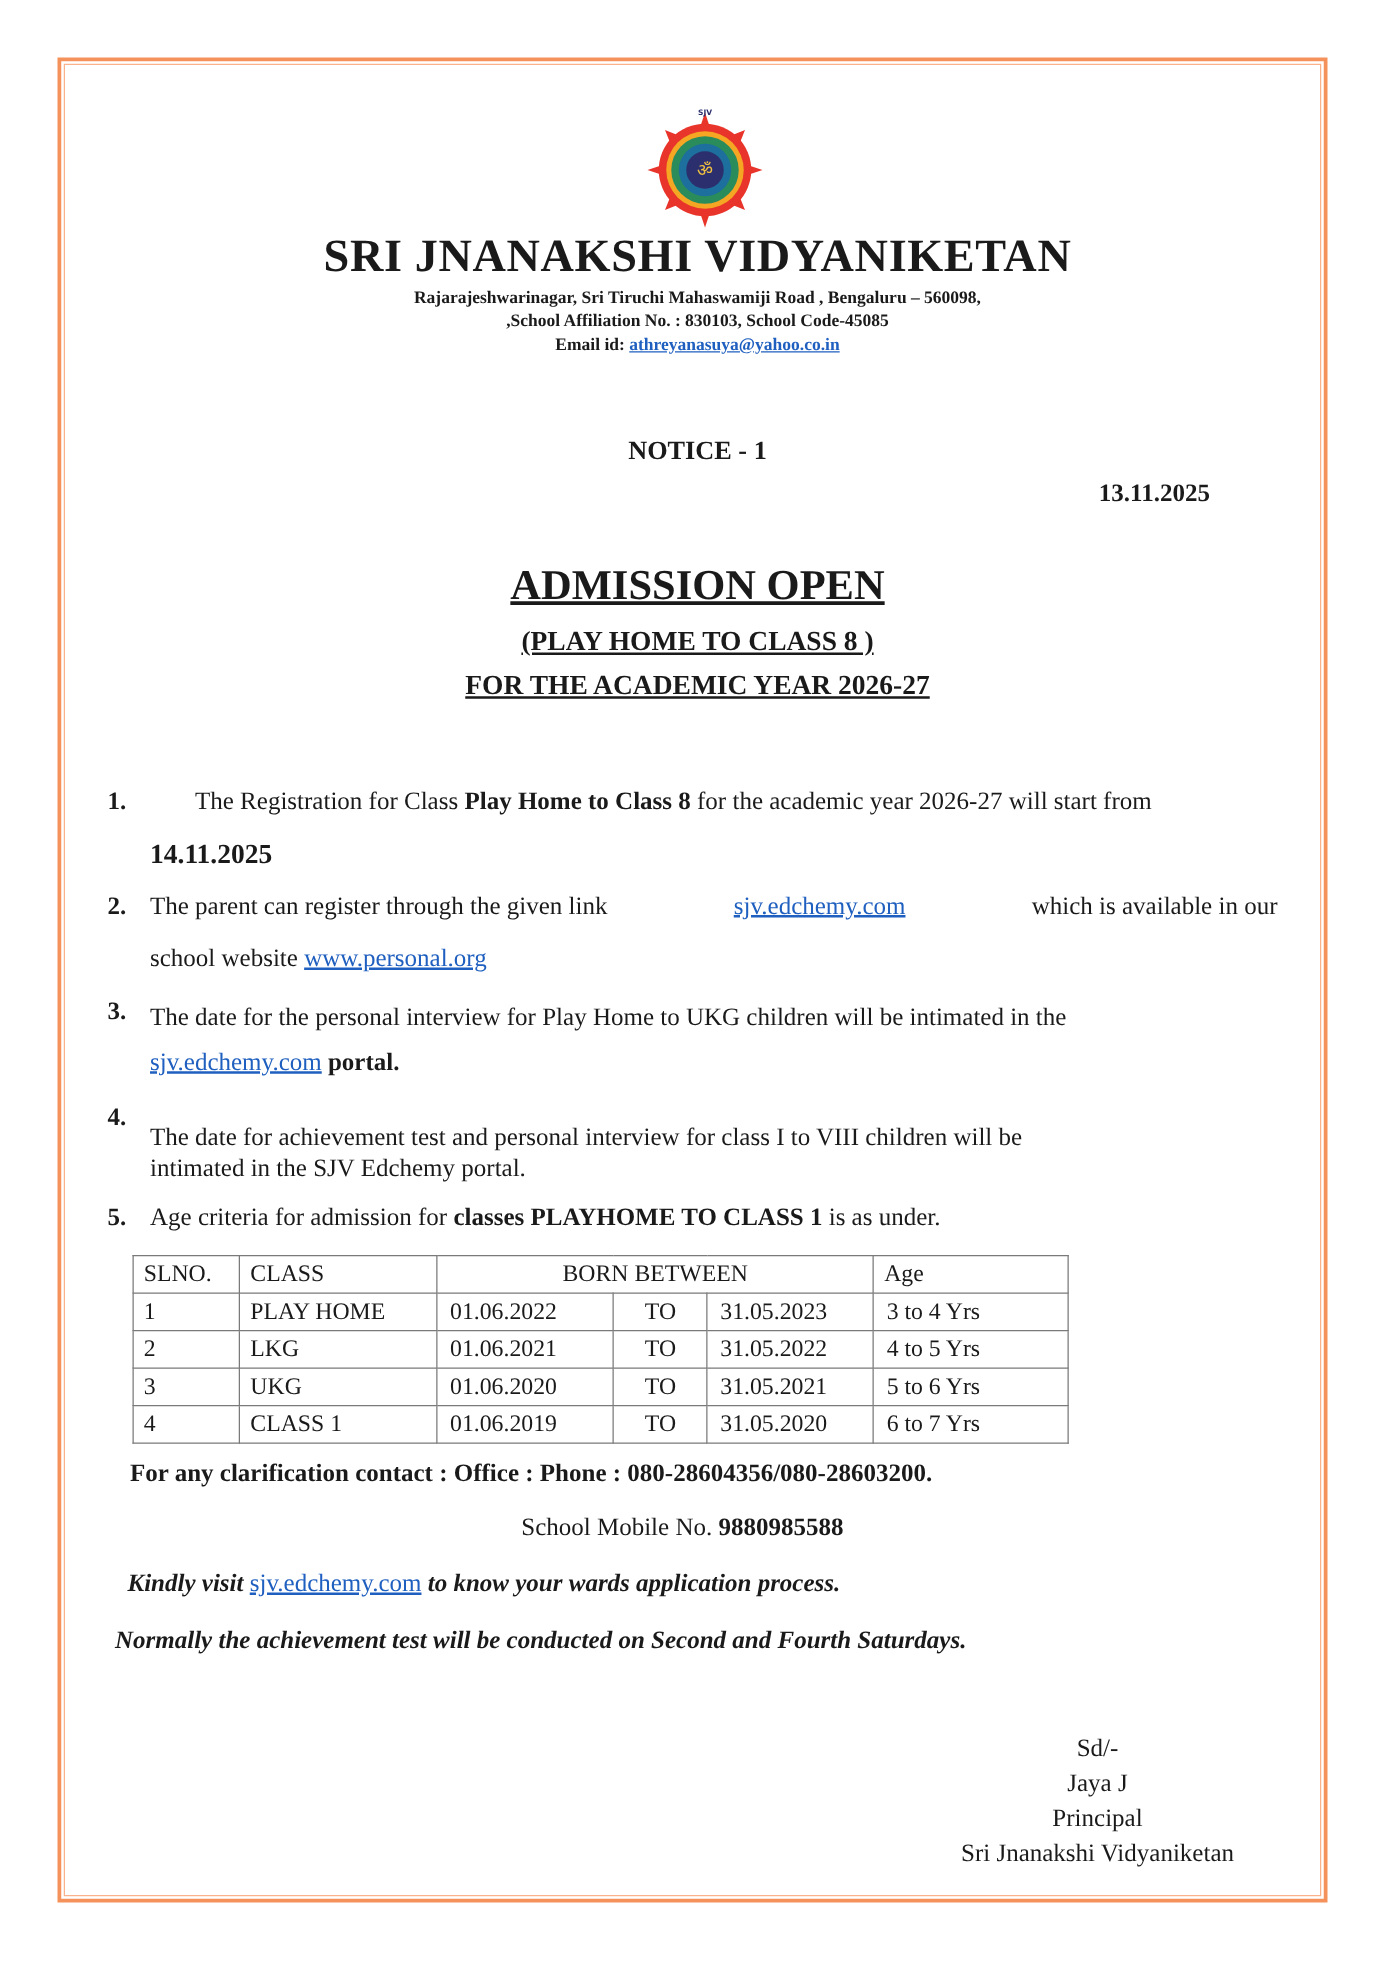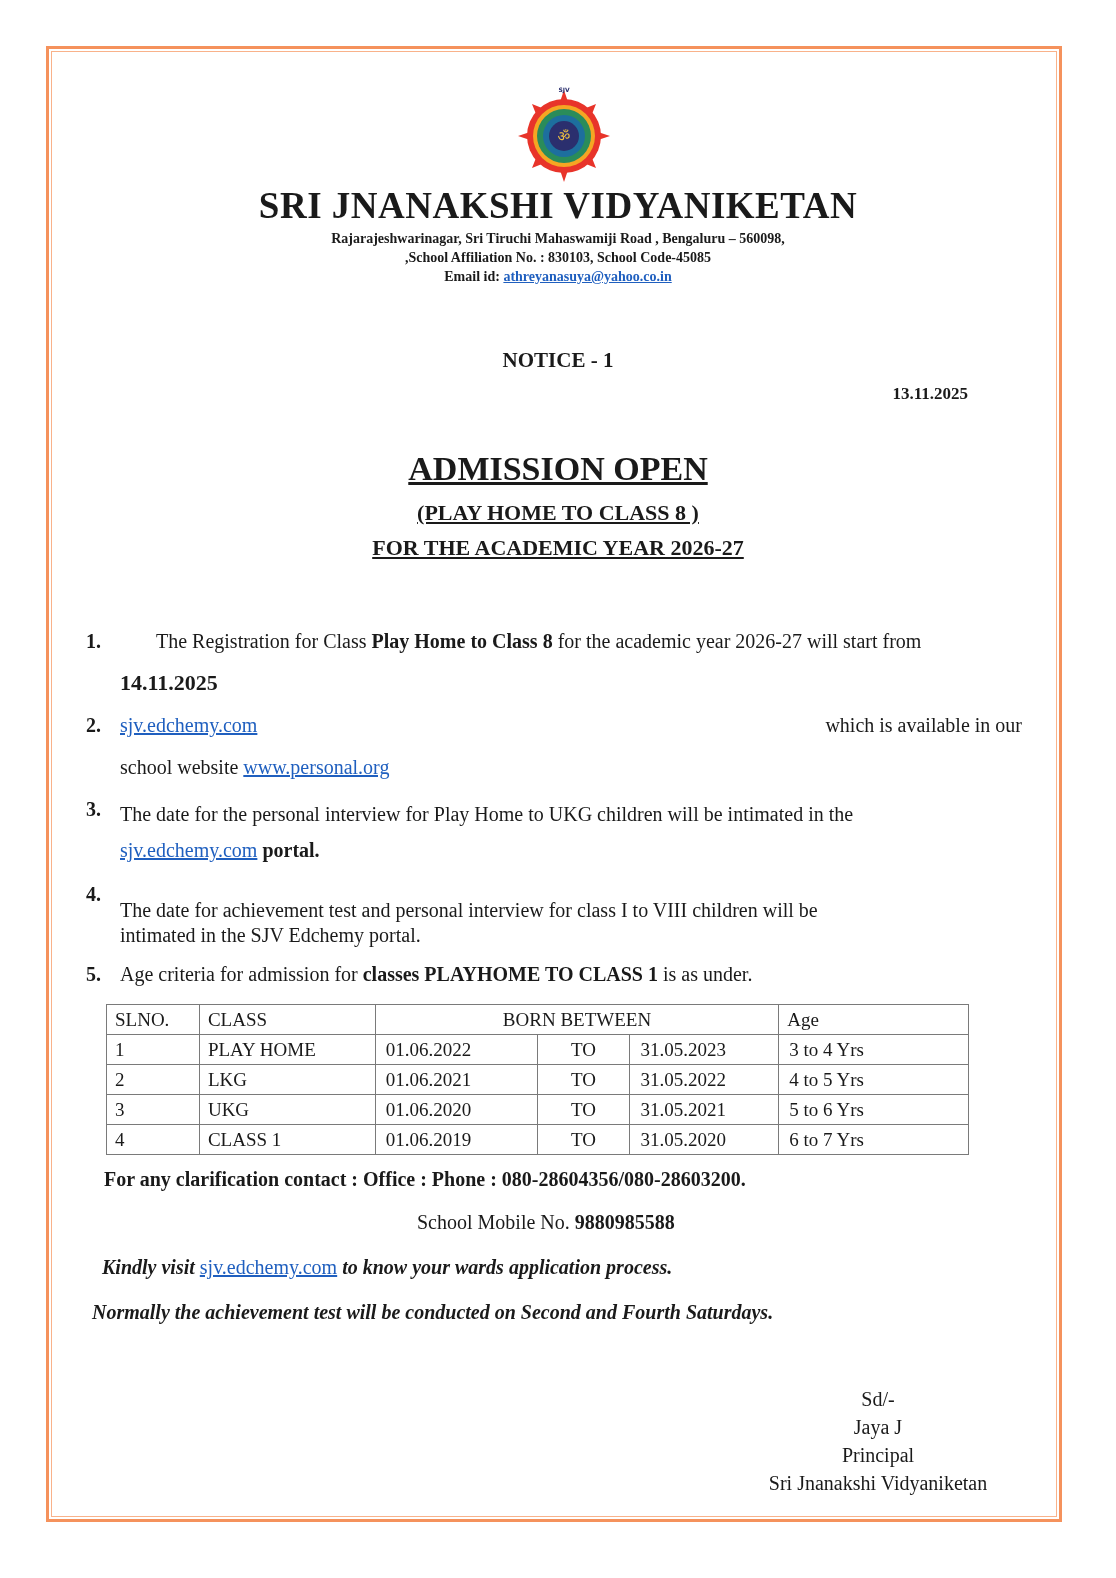--- a/index.html
+++ b/index.html
@@ -10,29 +10,29 @@
   .border-inner { position:absolute; left:51px; top:51px; width:1006px; height:1466px;
                   border:1.5px solid #f9b28a; box-sizing:border-box; }
   .abs { position:absolute; white-space:nowrap; }
   .center { text-align:center; left:0; width:1116px; }
   .logo { position:absolute; left:505px; top:84px; width:118px; height:104px; }
   .school-name { top:184px; font-size:37px; font-weight:bold; font-family:"Liberation Serif", serif; letter-spacing:0.5px; }
   .addr { font-size:14px; font-weight:bold; font-family:"Liberation Serif", serif; }
   .addr1 { top:231px; } .addr2 { top:250px; } .addr3 { top:269px; }
   a, .link { color:#1f5fbf; text-decoration:underline; }
   .notice { top:348px; font-size:21px; font-weight:bold; font-family:"Liberation Serif", serif; }
-  .date { top:384px; right:148px; font-size:17px; font-weight:bold; font-family:"Liberation Serif", serif; }
+  .date { top:384px; right:148px; font-size:20px; font-weight:bold; font-family:"Liberation Serif", serif; }
   .admission { top:450px; font-size:34px; font-weight:bold; font-family:"Liberation Serif", serif; text-decoration:underline; }
   .sub1 { top:500px; font-size:22px; font-weight:bold; font-family:"Liberation Serif", serif; text-decoration:underline; }
   .sub2 { top:535px; font-size:22px; font-weight:bold; font-family:"Liberation Serif", serif; text-decoration:underline; }
   .item { position:absolute; left:86px; width:940px; font-family:"Liberation Serif", serif; font-size:20px; }
   .item .num { position:absolute; left:0; font-weight:bold; }
   .item .line { position:absolute; left:34px; white-space:nowrap; }
   .b { font-weight:bold; }
-  table.age { position:absolute; left:106px; top:1004px; width:863px; border-collapse:collapse;
+  table.age { position:absolute; left:106px; top:1004px; width:749px; border-collapse:collapse;
               font-family:"Liberation Serif", serif; font-size:19px; }
   table.age td { border:1.5px solid #7a7a7a; height:29px; padding:0 8px; white-space:nowrap; }
   .contact { font-family:"Liberation Serif", serif; font-size:20px; }
   .italic { font-style:italic; font-weight:bold; }
   .sig { font-family:"Liberation Serif", serif; font-size:20px; text-align:center; width:300px; left:728px; }
 </style>
 </head>
 <body>
 
 <div class="border-outer"></div>
@@ -77,20 +77,21 @@
   <span class="num">1.</span>
   <span class="line" style="top:0;margin-left:36px;">
     <span>The Registration for  Class </span><span class="b">Play Home to Class 8</span><span> for the academic year 2026-27 will start from</span>
   </span>
   <span class="line b" style="top:40px; font-size:22px;">14.11.2025</span>
 </div>
 
 <div class="item" style="top:714px;">
   <span class="num">2.</span>
   <span class="line" style="top:0; width:902px; display:flex; justify-content:space-between;">
+    <span>The parent can register through the given link  </span>
     <a class="link">sjv.edchemy.com</a>
     <span>  which is available in our</span>
   </span>
   <span class="line" style="top:42px;">
     <span>school website </span><a class="link">www.personal.org</a>
   </span>
 </div>
 
 <div class="item" style="top:798px;">
   <span class="num">3.</span>

